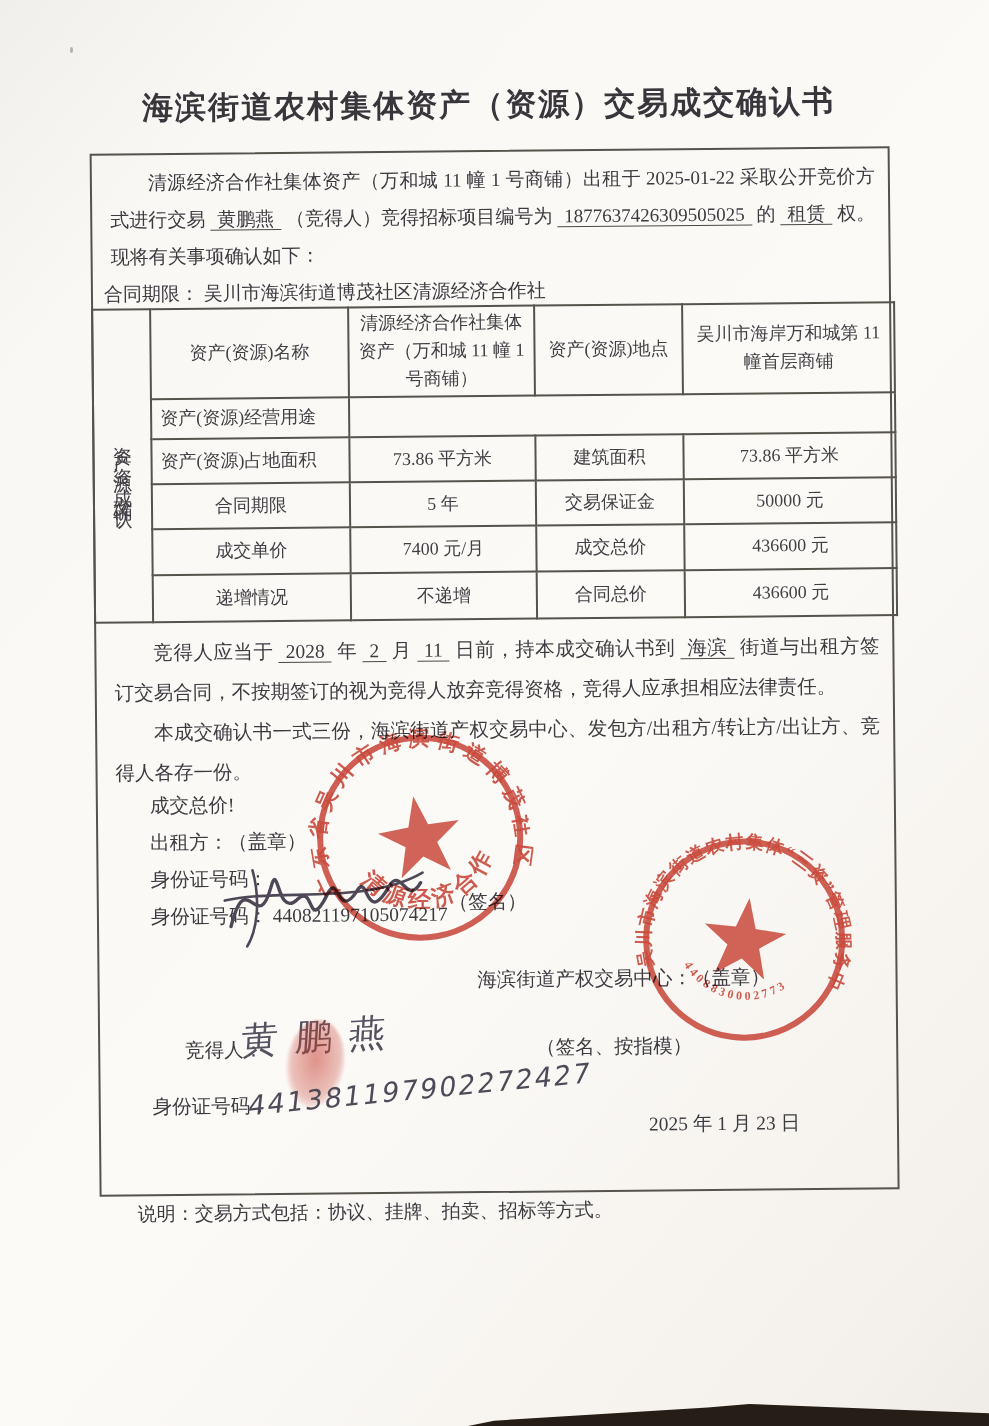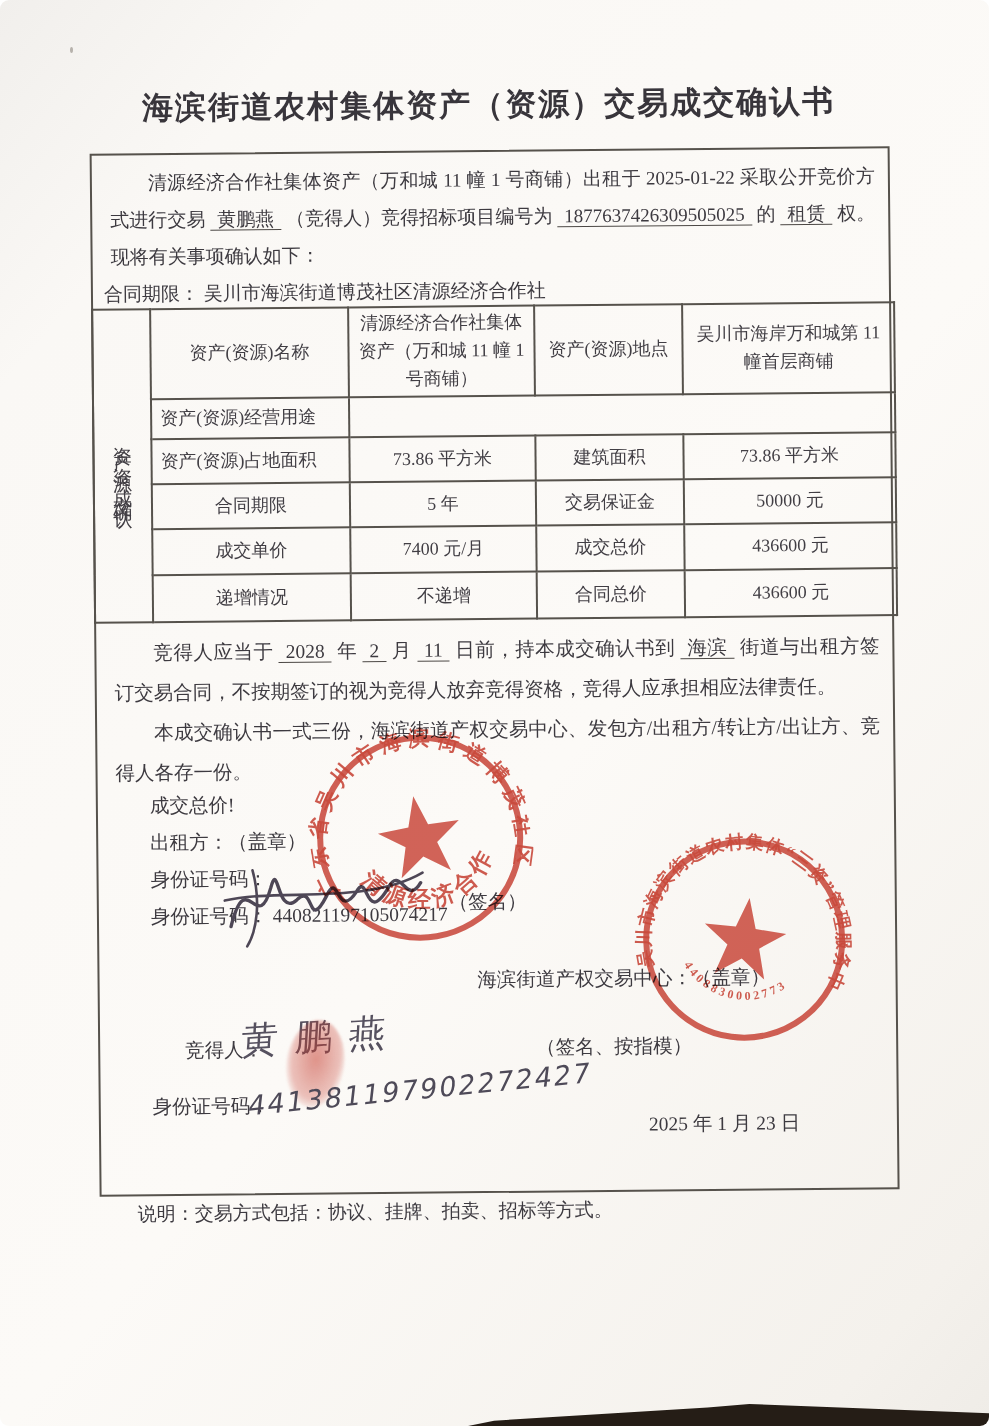--- a/index.html
+++ b/index.html
@@ -3,21 +3,20 @@
 <meta charset="utf-8">
 <style>
   html,body{margin:0;padding:0;}
   .page{
     position:relative;
     width:989px;height:1426px;
     background:linear-gradient(130deg,#f1efec 0%,#faf8f5 15%,#fcfaf7 55%,#f4f1ec 92%,#efece7 100%);
     overflow:hidden;
     font-family:"Liberation Serif","DejaVu Serif",serif;
     color:#3d3a40;
-    border-radius:9px;
   }
   .doc{position:absolute;inset:0;transform:rotate(-0.55deg);}
   .title{
     position:absolute;top:84px;left:0;width:100%;
     text-align:center;font-size:31px;font-weight:bold;letter-spacing:2px;color:#38353b;
   }
   .box{
     position:absolute;left:95px;top:150px;width:800px;height:1043px;
     border:2px solid #56524c;box-sizing:border-box;
   }

